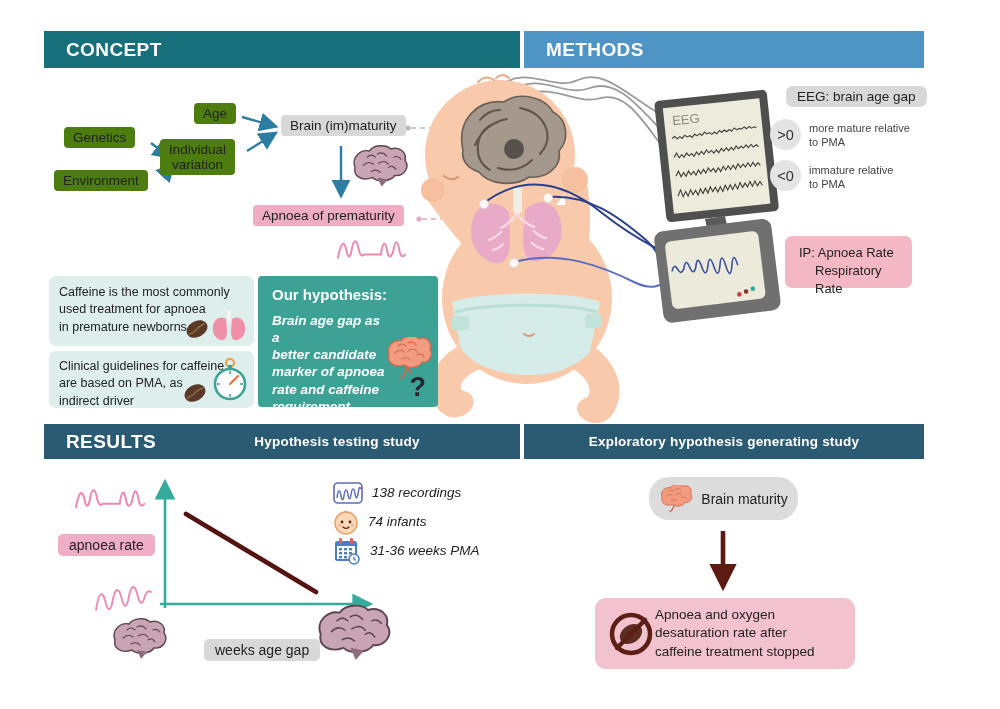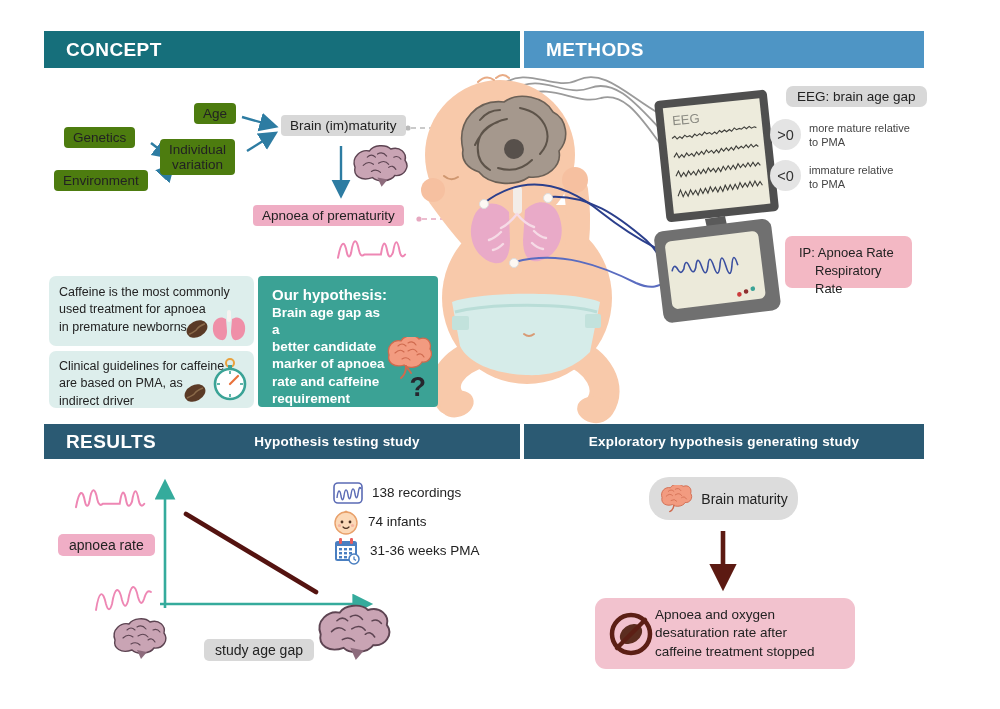--- a/index.html
+++ b/index.html
@@ -24,35 +24,35 @@
   .peach{background:#4d7c0f;}
   .grayb{background:#d8d8d8;}
   .pinkb{background:#efadc4;}
   .mint{background:#ddeeec;border-radius:7px;}
   .infotext{font-size:12.5px;line-height:1.38;white-space:pre-line;}
   .hyp{
     position:absolute;left:258px;top:276px;width:180px;height:131px;
     background:#3ba295;border-radius:4px;color:#fff;
   }
   .hyp .title{position:absolute;left:14px;top:10px;font-size:15px;font-weight:bold;}
-  .hyp .body{position:absolute;left:14px;top:28px;width:118px;font-size:13.5px;font-weight:bold;line-height:1.27;white-space:pre-line;}
+  .hyp .body{position:absolute;left:14px;top:36px;width:118px;font-size:13.5px;font-weight:bold;line-height:1.27;white-space:pre-line;font-style:italic;}
   .qmark{position:absolute;right:12px;bottom:4px;font-size:27px;font-weight:bold;color:#26262e;}
   .circle{
     position:absolute;width:31px;height:31px;border-radius:50%;background:#e4e4e4;
     display:flex;align-items:center;justify-content:center;font-size:14.5px;color:#333;
   }
   .circletext{position:absolute;font-size:11px;line-height:1.25;color:#444;white-space:pre-line;}
   .ipbox{
     position:absolute;left:785px;top:236px;width:127px;height:52px;background:#f3b8c4;
     border-radius:7px;font-size:13px;color:#222;padding-top:8px;box-sizing:border-box;
   }
   .ipbox div{padding-left:14px;line-height:1.4;}
   .ipbox .l2{padding-left:30px;}
   .statrow{display:flex;align-items:center;gap:9px;height:29px;}
-  .statrow span{font-size:13.5px;color:#222;}
+  .statrow span{font-size:13.5px;color:#222;font-style:italic;}
   .bm-box{
     position:absolute;left:649px;top:477px;width:149px;height:43px;background:#dcdcdc;
     border-radius:20px;display:flex;align-items:center;justify-content:center;gap:8px;
     font-size:14px;color:#222;
   }
   .outcome{
     position:absolute;left:595px;top:598px;width:260px;height:71px;background:#f2c2ce;
     border-radius:11px;display:flex;align-items:center;padding:0 12px;box-sizing:border-box;
   }
   .outcome .txt{font-size:13.5px;line-height:1.35;white-space:pre-line;color:#222;}
@@ -277,21 +277,21 @@
   <div class="circle" style="left:770px;top:160px;">&lt;0</div>
   <div class="circletext" style="left:809px;top:164px;">immature relative
 to PMA</div>
 
   <div class="ipbox">
     <div>IP: Apnoea Rate</div>
     <div class="l2">Respiratory Rate</div>
   </div>
 
   <div class="labelbox" style="left:58px;top:534px;background:#f0aec6;text-align:right;">apnoea rate</div>
-  <div class="labelbox grayb" style="left:204px;top:639px;">study age gap</div>
+  <div class="labelbox grayb" style="left:204px;top:639px;">weeks age gap</div>
 
   <div class="abs" style="left:333px;top:478px;">
     <div class="statrow">
       <svg width="30" height="22" viewBox="0 0 30 22">
         <rect x="1" y="1" width="28" height="20" rx="4" fill="#fff" stroke="#5b6bb5" stroke-width="1.6"></rect>
         <path d="M4 16 c1 -9 3 -9 4 -2 c1 5 2 5 3 0 c1 -8 3 -8 4 -1 c1 5 2 5 3 0 c1 -8 3 -8 4 -1 c1 5 2 5 3 0 c1 -7 2 -8 3 -5" stroke="#5b6bb5" stroke-width="1.4" fill="none"></path>
       </svg>
       <span>138 recordings</span>
     </div>
     <div class="statrow">

